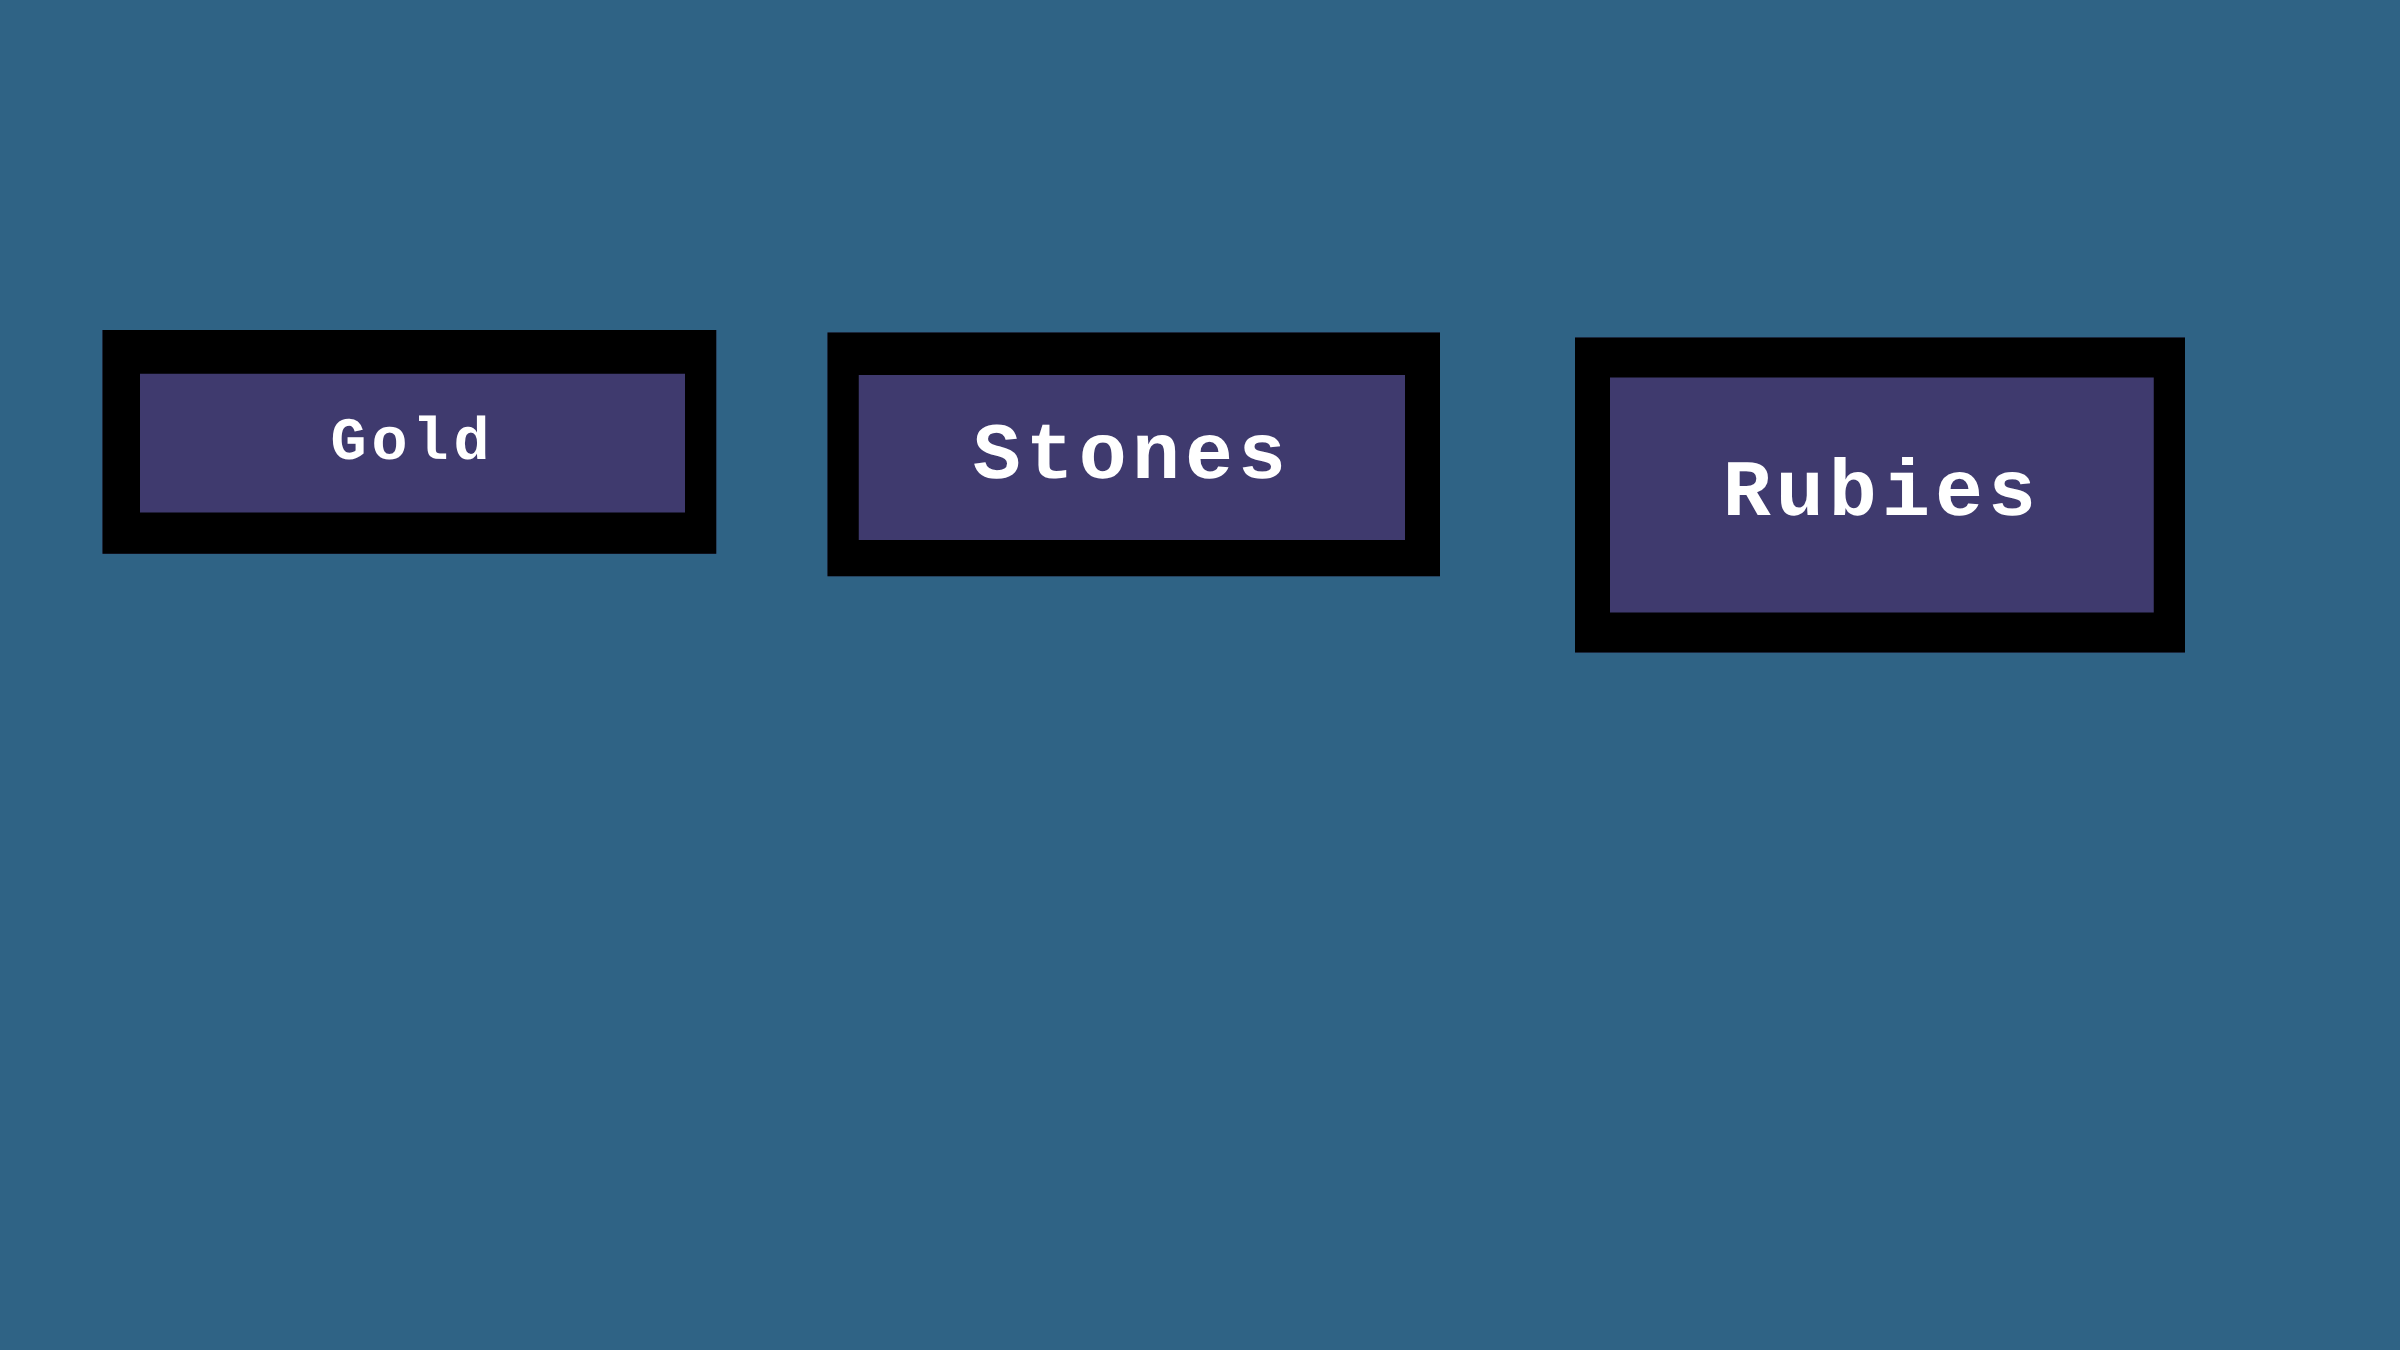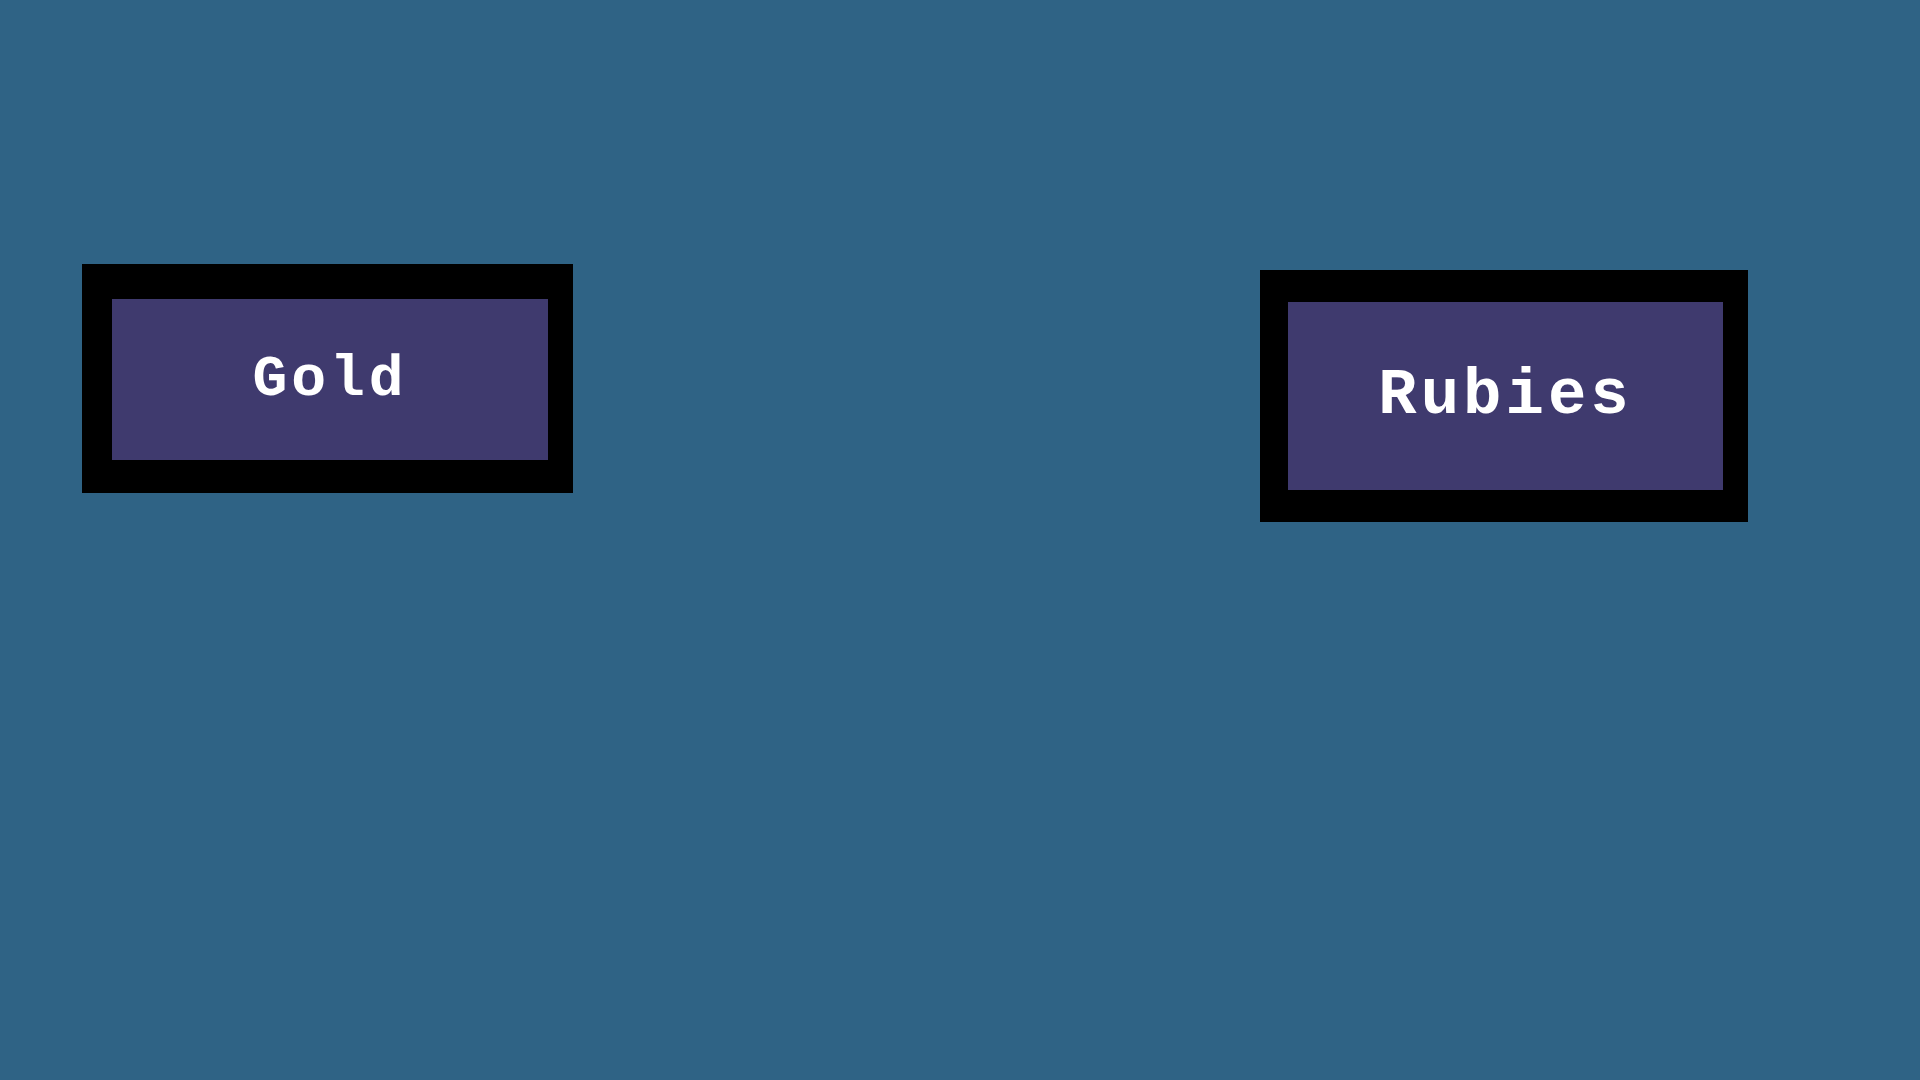--- a/index.html
+++ b/index.html
@@ -31,23 +31,23 @@
     font-weight:bold;
     cursor:pointer;
     border-radius:0;
     outline:none;
     -webkit-font-smoothing:none;
     text-rendering:optimizeSpeed;
   }
 
   
   .btn-gold{
-    left:82px; top:264px; width:491px; height:229px;
+    left:82px; top:264px; width:491px; height:179px;
     border-width:35px 25px 33px 30px;
-    font-size:58px; letter-spacing:4px;
+    font-size:48px; letter-spacing:4px;
   }
   .btn-stones{
     left:662px; top:266px; width:490px; height:195px;
     border-width:34px 28px 29px 25px;
     font-size:64px; letter-spacing:4px;
   }
   .btn-rubies{
     left:1260px; top:270px; width:488px; height:252px;
     border-width:32px 25px 32px 28px;
     font-size:64px; letter-spacing:4px;
@@ -60,19 +60,22 @@
 </style>
 </head>
 <body>
 
 <div class="screen">
 
   <button class="pix-button btn-gold">
     <span>Gold</span>
   </button>
 
+  <button class="pix-button btn-stones">
+    <span>Stones</span>
+  </button>
 
   <button class="pix-button btn-rubies">
     <span>Rubies</span>
   </button>
 
 
 </div>
 
 </body></html>

